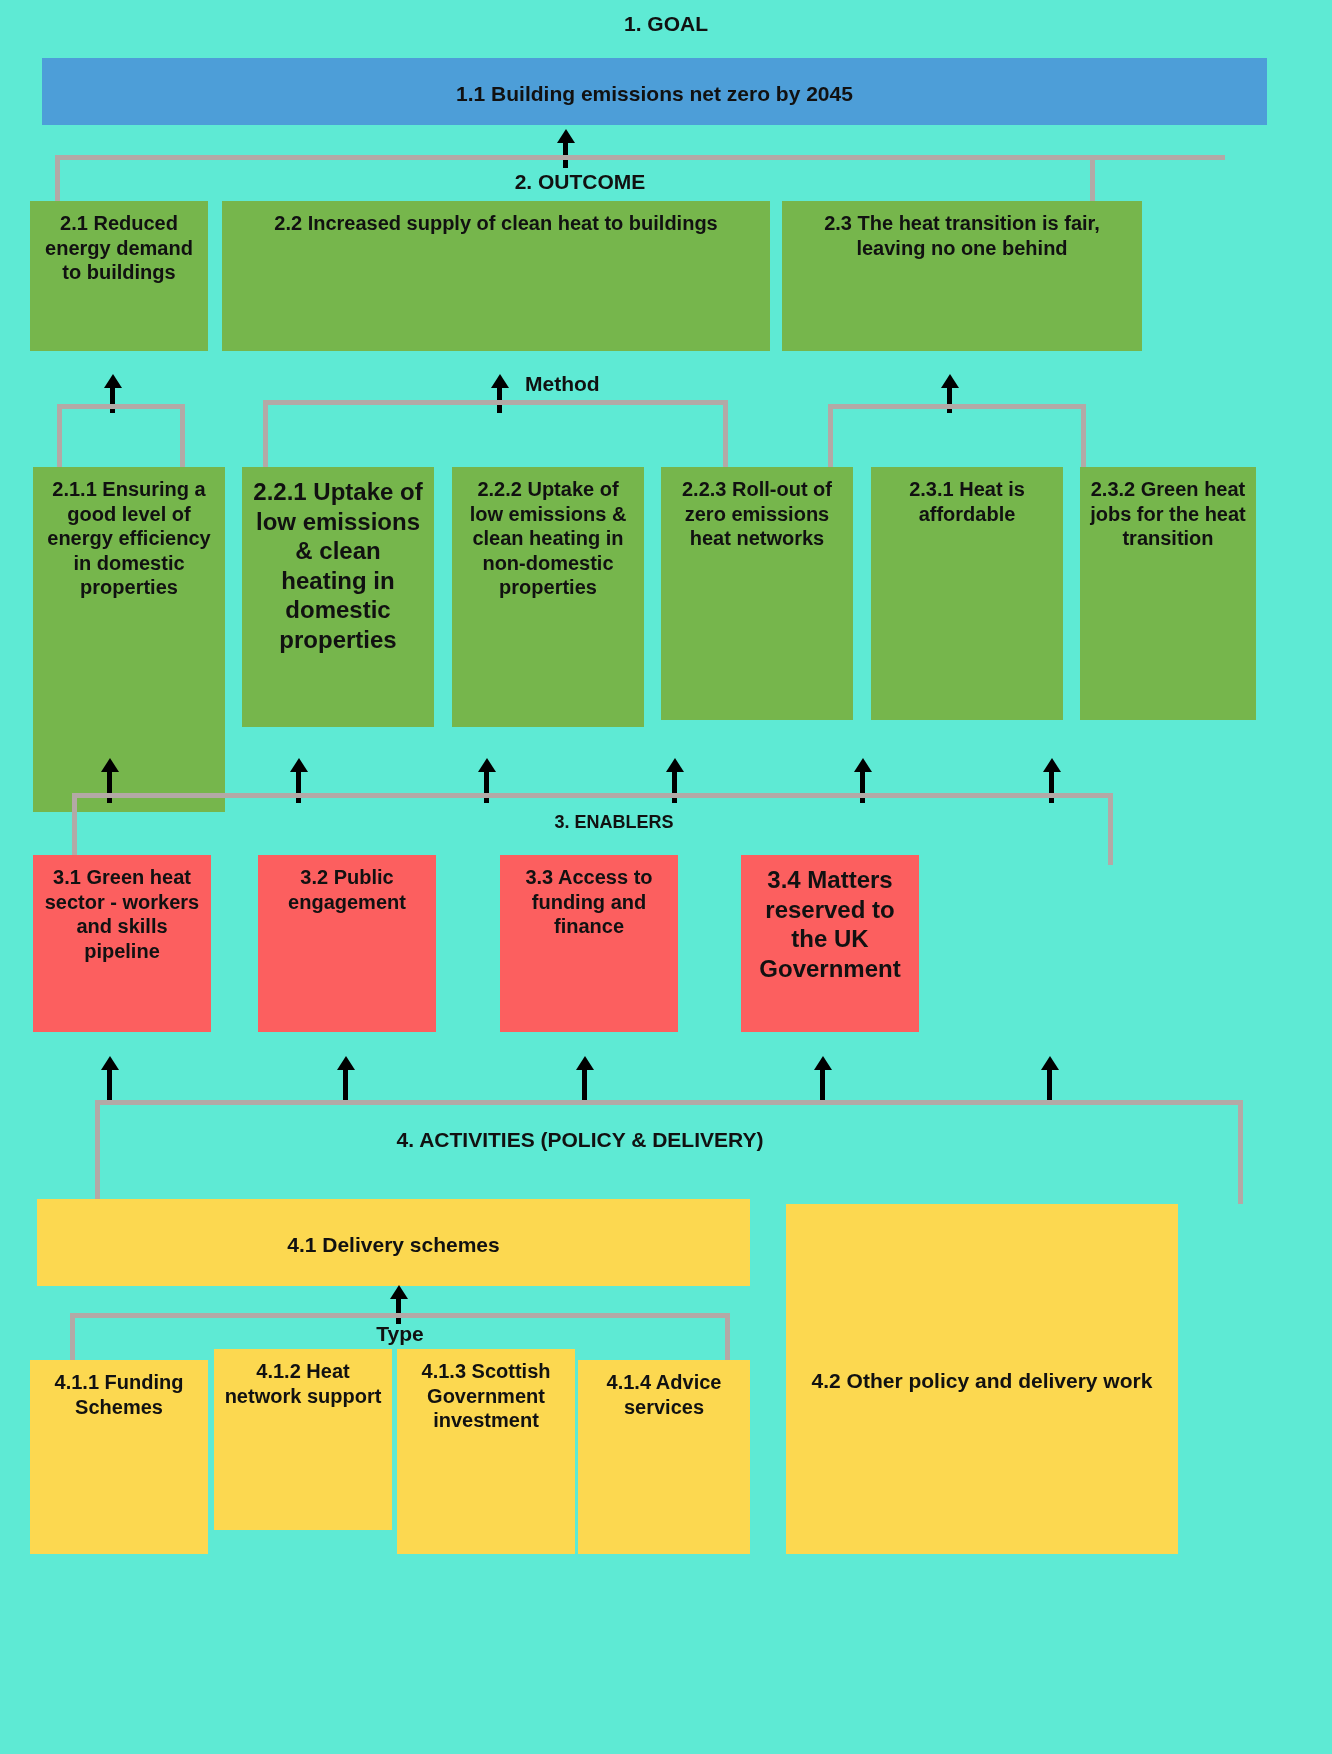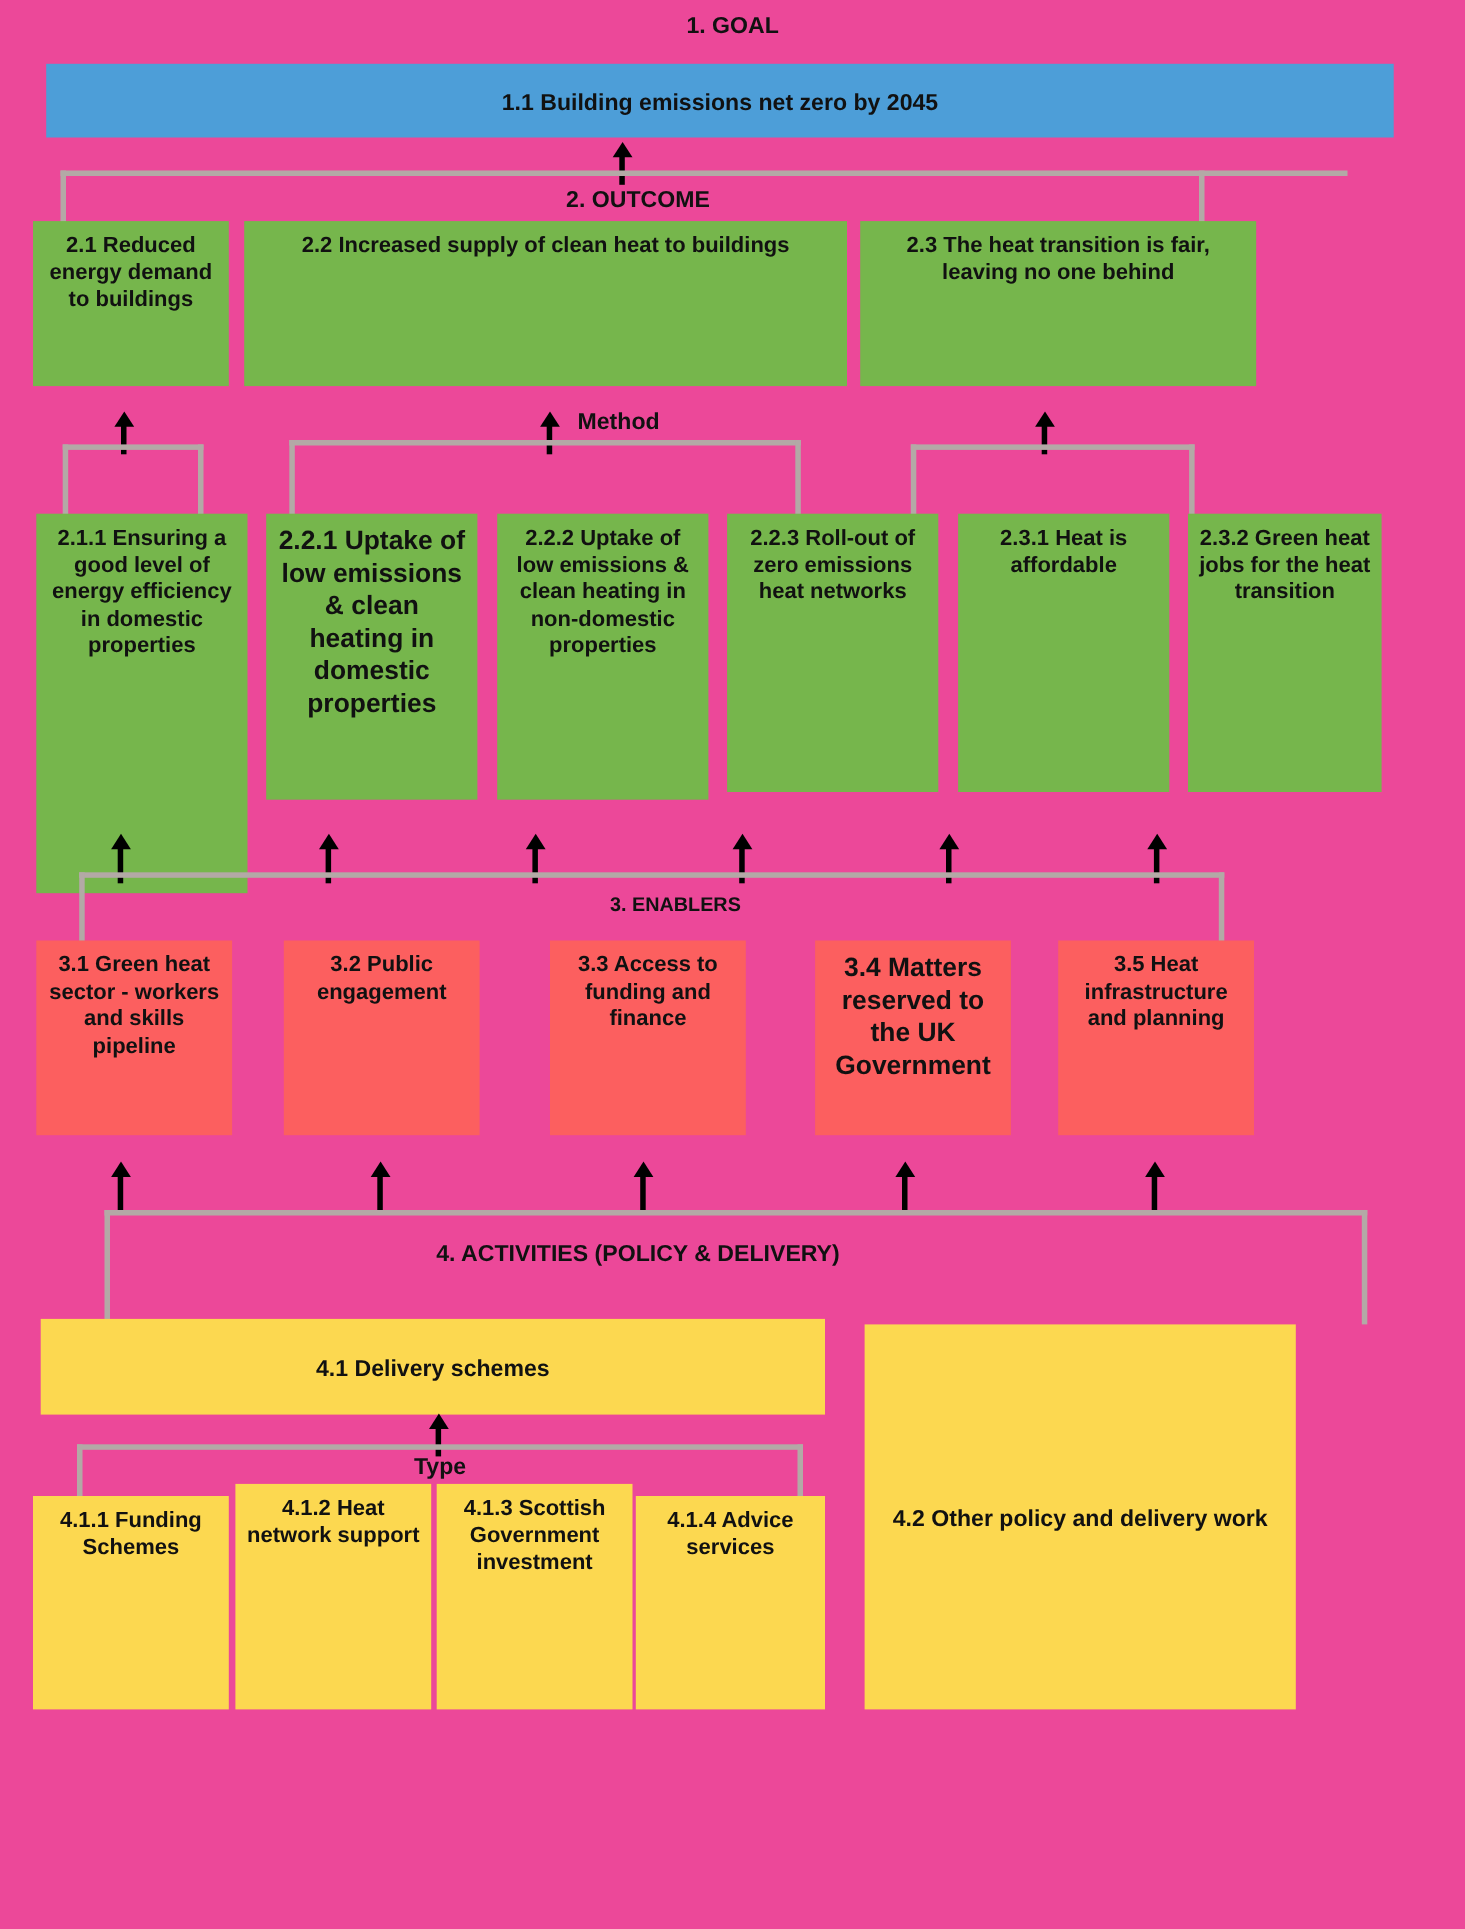--- a/index.html
+++ b/index.html
@@ -1,17 +1,17 @@
 <!DOCTYPE html>
 <html><head>
 <meta charset="utf-8">
 <style>
   html,body{margin:0;padding:0;background:#ffffff;}
   body{font-family:"Liberation Sans",sans-serif;}
-  #canvas{position:relative;width:1332px;height:1754px;background:#ec4899;overflow:hidden;}
+  #canvas{position:relative;width:1332px;height:1754px;background:#5eead4;overflow:hidden;}
   .box{position:absolute;box-sizing:border-box;display:flex;align-items:flex-start;
        justify-content:center;text-align:center;color:#111111;font-weight:700;
        line-height:1.23;padding:10px 8px 6px 8px;}
   .blue{background:#4d9ed8;}
   .green{background:#76b64c;}
   .red{background:#fc5f5f;}
   .yellow{background:#fcd850;}
   .sect-label{position:absolute;color:#111;font-weight:700;text-align:center;
               white-space:nowrap;}
   .hbar{position:absolute;background:#b3a9a6;height:5px;}
@@ -96,21 +96,20 @@
   <div class="sect-label" style="left:0;top:812px;width:1160px;font-size:18px;margin-left:34px;">3. ENABLERS</div>
 
   <div class="box red" style="left:33px;top:855px;width:178px;height:177px;font-size:20px;">3.1 Green heat sector - workers and skills pipeline</div>
 
   <div class="box red" style="left:258px;top:855px;width:178px;height:177px;font-size:20px;">3.2 Public engagement</div>
 
   <div class="box red" style="left:500px;top:855px;width:178px;height:177px;font-size:20px;">3.3 Access to funding and finance</div>
 
   <div class="box red" style="left:741px;top:855px;width:178px;height:177px;font-size:24px;">3.4 Matters reserved to the UK Government</div>
 
-  <div class="box red" style="left:962px;top:855px;width:178px;height:177px;font-size:20px;">3.5 Heat infrastructure and planning</div>
 
   <div class="astem" style="left:107px;top:1068px;height:33px;"></div>
   <div class="ahead" style="left:101px;top:1056px;"></div>
   <div class="astem" style="left:343px;top:1068px;height:33px;"></div>
   <div class="ahead" style="left:337px;top:1056px;"></div>
   <div class="astem" style="left:582px;top:1068px;height:33px;"></div>
   <div class="ahead" style="left:576px;top:1056px;"></div>
   <div class="astem" style="left:820px;top:1068px;height:33px;"></div>
   <div class="ahead" style="left:814px;top:1056px;"></div>
   <div class="astem" style="left:1047px;top:1068px;height:33px;"></div>
@@ -129,19 +128,19 @@
   <div class="astem" style="left:396px;top:1296px;height:28px;"></div>
   <div class="ahead" style="left:390px;top:1285px;"></div>
   <div class="hbar" style="left:70px;top:1313px;width:660px;"></div>
   <div class="vbar" style="left:70px;top:1313px;height:50px;"></div>
   <div class="vbar" style="left:725px;top:1313px;height:50px;"></div>
 
   <div class="sect-label" style="left:0;top:1322px;width:800px;font-size:21px;">Type</div>
 
   <div class="box yellow" style="left:30px;top:1360px;width:178px;height:194px;font-size:20px;">4.1.1 Funding Schemes</div>
 
-  <div class="box yellow" style="left:214px;top:1349px;width:178px;height:205px;font-size:20px;">4.1.2 Heat network support</div>
+  <div class="box yellow" style="left:214px;top:1349px;width:178px;height:181px;font-size:20px;">4.1.2 Heat network support</div>
 
   <div class="box yellow" style="left:397px;top:1349px;width:178px;height:205px;font-size:20px;">4.1.3 Scottish Government investment</div>
 
   <div class="box yellow" style="left:578px;top:1360px;width:172px;height:194px;font-size:20px;">4.1.4 Advice services</div>
 
 </div>
 
 </body></html>

